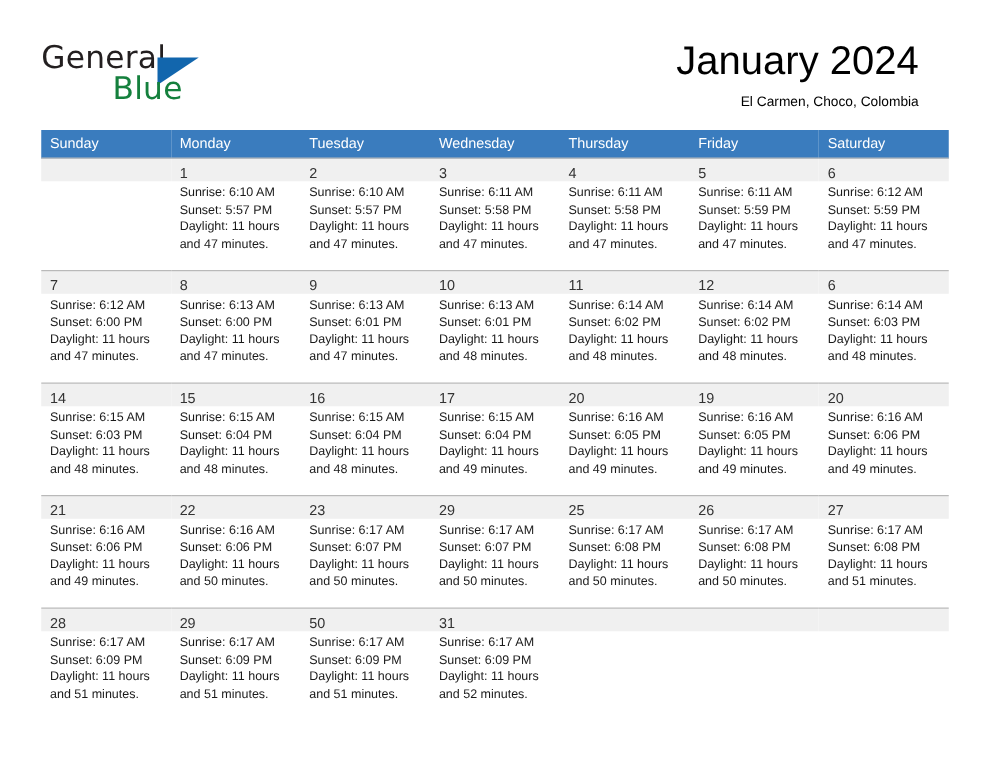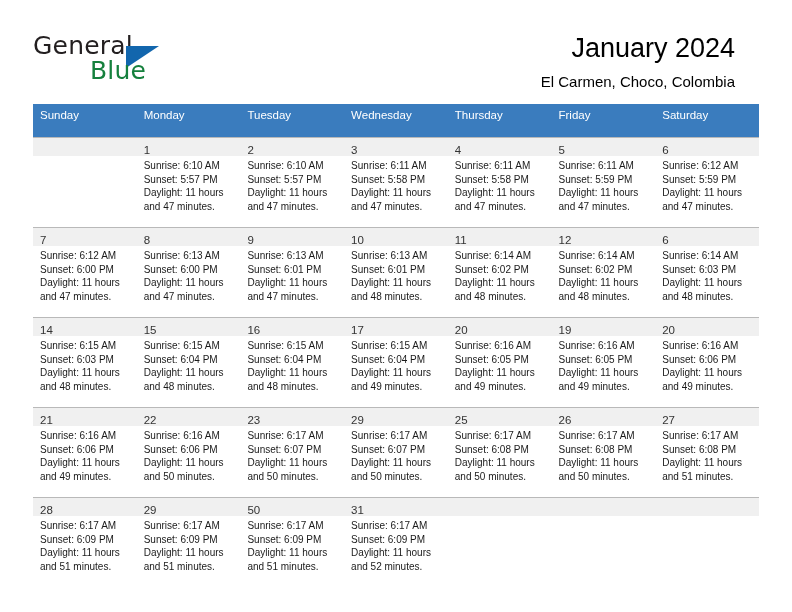--- a/index.html
+++ b/index.html
@@ -66,27 +66,27 @@
     border-bottom: 22px solid transparent;
   }
 
   .title-block {
     position: absolute;
     right: 0;
     top: 0;
     text-align: right;
   }
   .cal-title {
-    font-size: 27px;
+    font-size: 32px;
     color: #000000;
     line-height: 34px;
     white-space: nowrap;
   }
   .cal-subtitle {
-    font-size: 15px;
+    font-size: 11px;
     color: #000000;
     line-height: 22px;
     margin-top: 6px;
     white-space: nowrap;
   }
 
   
   .calendar {
     position: absolute;
     left: 33px;
@@ -94,21 +94,21 @@
     width: 726px;
     border-collapse: collapse;
     table-layout: fixed;
   }
   .calendar th {
     background: #3a7cbe;
     color: #ffffff;
     font-weight: normal;
     font-size: 11.5px;
     text-align: left;
-    padding: 5px 0 16px 7px;
+    padding: 5px 0 5px 7px;
     height: 12px;
     border: none;
   }
   .calendar td {
     vertical-align: top;
     padding: 0;
     border-top: 1px solid #c8c8c8;
     height: 89px;
     width: 103.7px;
     background: #ffffff;

